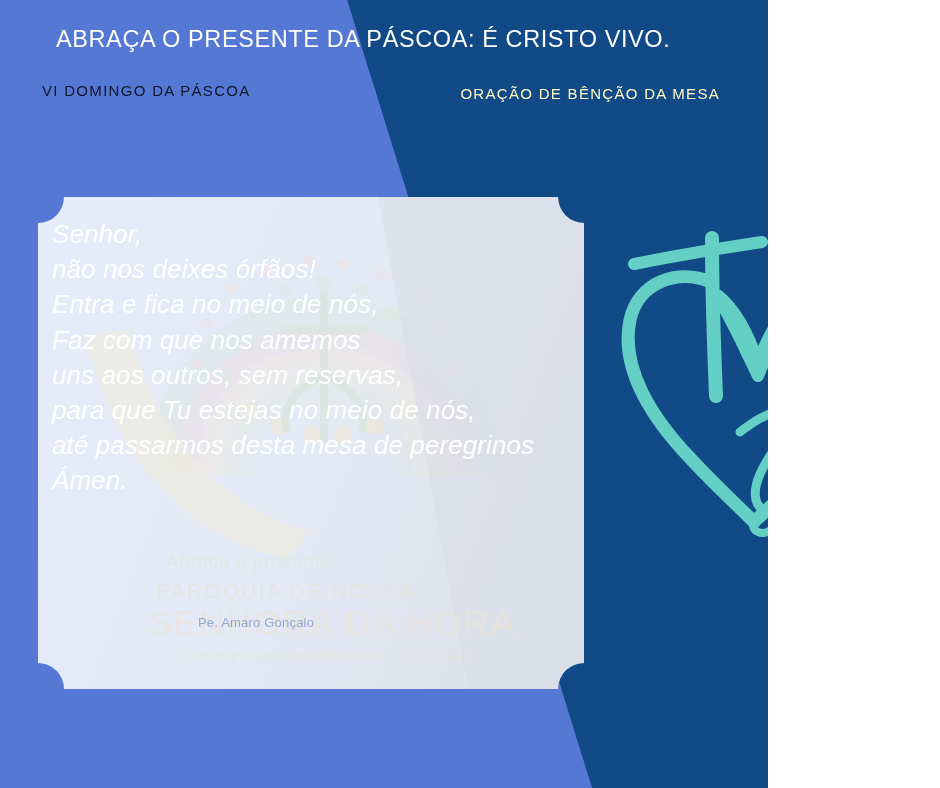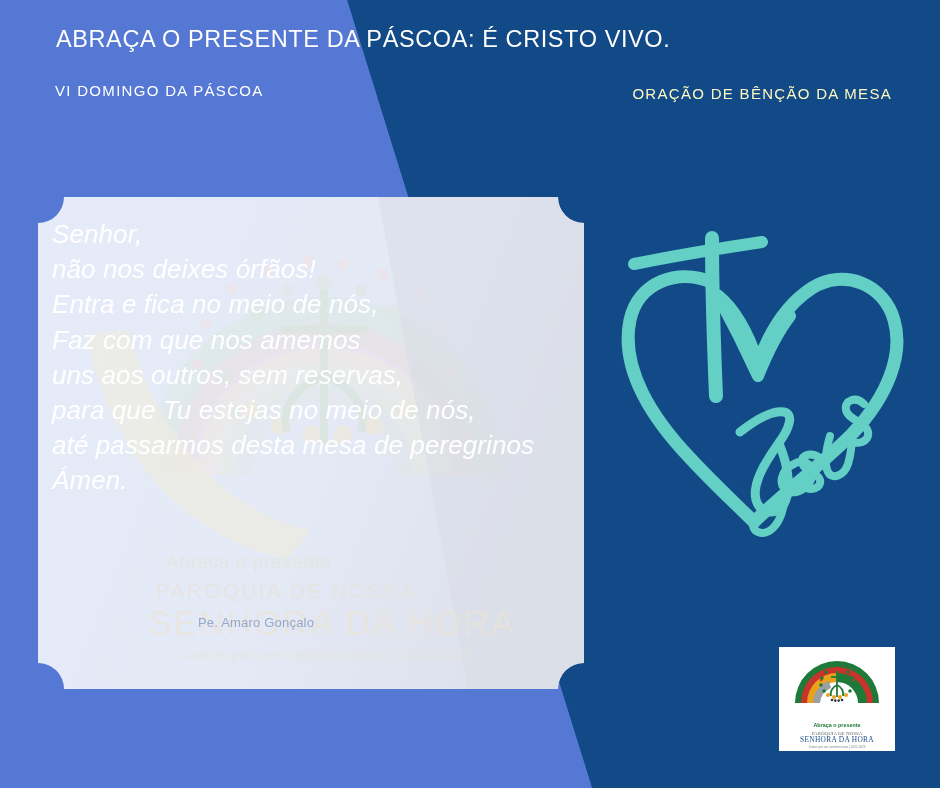--- a/index.html
+++ b/index.html
@@ -1,21 +1,21 @@
 <!DOCTYPE html>
 <html><head>
 <meta charset="utf-8">
 <style>
   html,body{margin:0;padding:0;background:#ffffff;}
   *{box-sizing:border-box;}
   body{font-family:"Liberation Sans",sans-serif;}
 
   .poster{
     position:relative;
-    width:940px;height:788px;
+    width:768px;height:788px;
     overflow:hidden;
     background:#5478d4;
   }
 
   
   .bg-layer{position:absolute;inset:0;}
   .bg-svg{display:block;width:940px;height:788px;}
 
   
   .header-title{
@@ -23,22 +23,22 @@
     left:56px;top:26px;
     color:#ffffff;
     font-size:23.5px;
     letter-spacing:.6px;
     font-weight:400;
     white-space:nowrap;
     text-shadow:0 0 1px rgba(0,0,0,.08);
   }
   .header-sub-left{
     position:absolute;
-    left:55px;top:82px;
-    color:#ffffff;
+    left:42px;top:82px;
+    color:#0f172a;
     font-size:15px;
     letter-spacing:1.3px;
     white-space:nowrap;
     text-align:right;
   }
   .header-sub-right{
     position:absolute;
     right:48px;top:85px;
     color:#fef9c3;
     font-size:15px;

